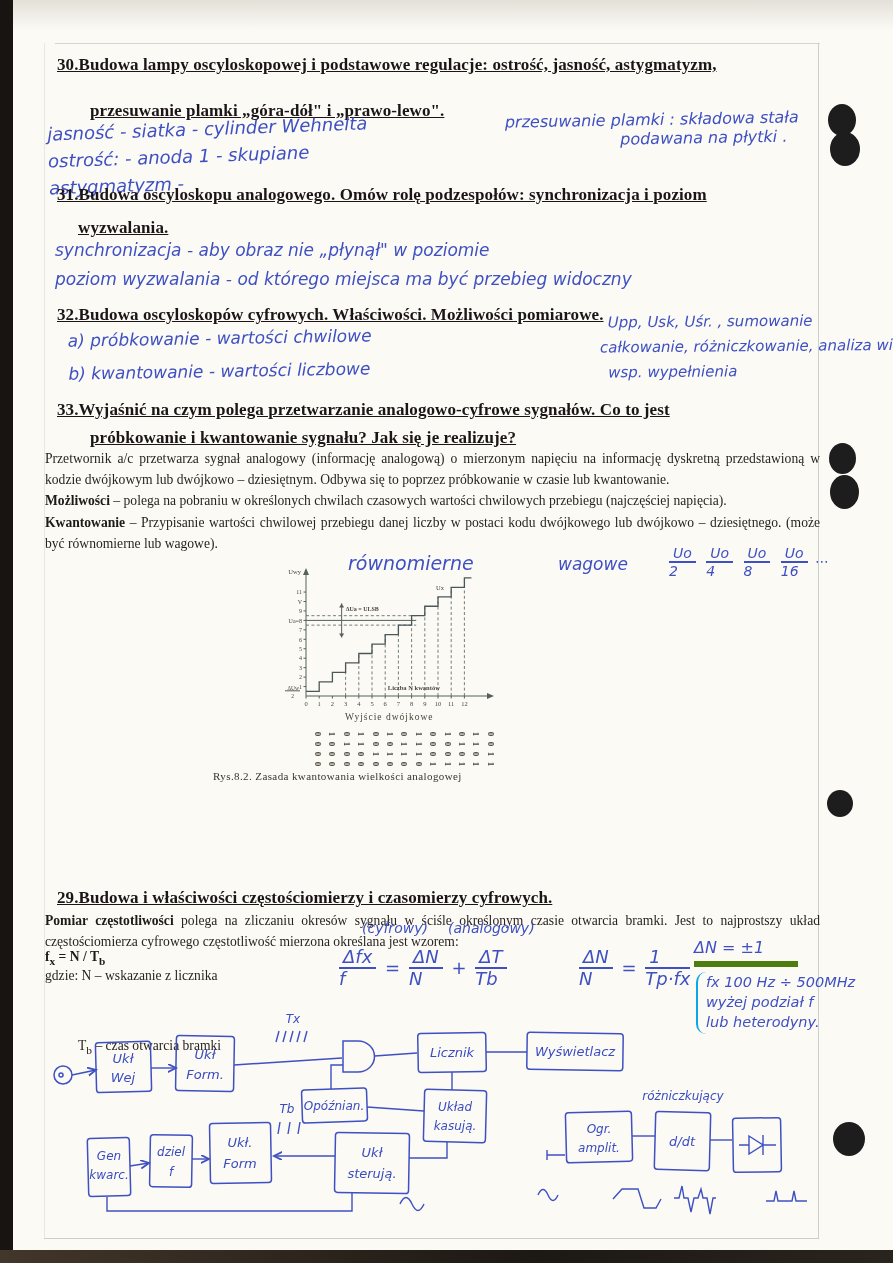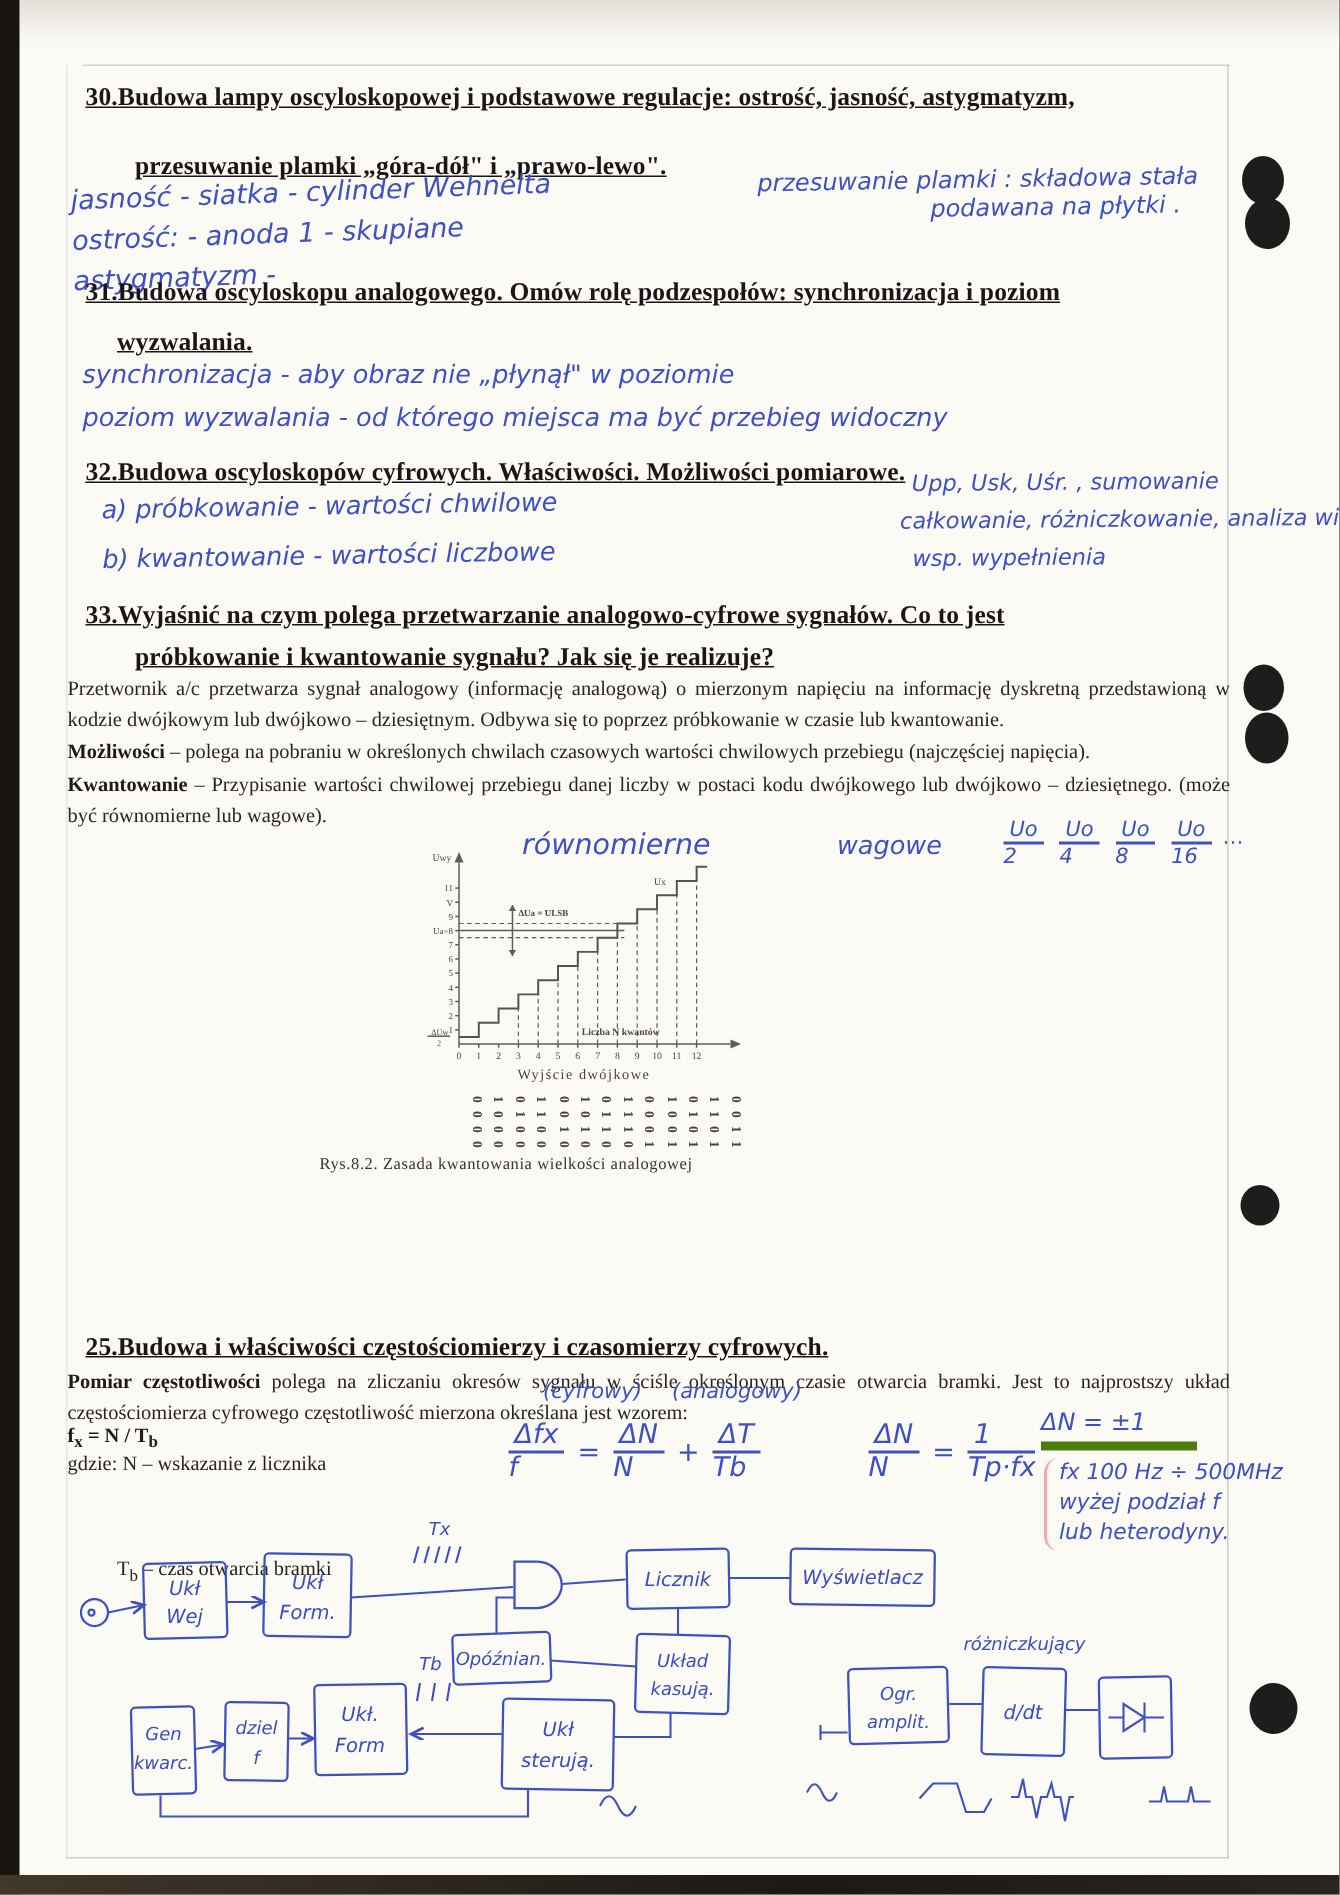--- a/index.html
+++ b/index.html
@@ -183,21 +183,21 @@
     </svg>
   <div class="figsmall" style="left:345px;top:712px">Wyjście dwójkowe</div>
   <div id="binary">
       <div class="brow"><span>0</span><span>1</span><span>0</span><span>1</span><span>0</span><span>1</span><span>0</span><span>1</span><span>0</span><span>1</span><span>0</span><span>1</span><span>0</span></div>
       <div class="brow"><span>0</span><span>0</span><span>1</span><span>1</span><span>0</span><span>0</span><span>1</span><span>1</span><span>0</span><span>0</span><span>1</span><span>1</span><span>0</span></div>
       <div class="brow"><span>0</span><span>0</span><span>0</span><span>0</span><span>1</span><span>1</span><span>1</span><span>1</span><span>0</span><span>0</span><span>0</span><span>0</span><span>1</span></div>
       <div class="brow"><span>0</span><span>0</span><span>0</span><span>0</span><span>0</span><span>0</span><span>0</span><span>0</span><span>1</span><span>1</span><span>1</span><span>1</span><span>1</span></div>
     </div>
   <div class="figcap" style="left:213px;top:770px">Rys.8.2. Zasada kwantowania wielkości analogowej</div>
 
-  <div class="h" style="left:57px;top:888px">25.Budowa i właściwości częstościomierzy i czasomierzy cyfrowych.</div>
+  <div class="h" style="left:57px;top:888px">29.Budowa i właściwości częstościomierzy i czasomierzy cyfrowych.</div>
   <div class="pt" style="left:45px;top:910px;width:775px">
     <b>Pomiar częstotliwości</b><span> polega na zliczaniu okresów sygnału w ściśle określonym czasie otwarcia bramki. Jest to najprostszy układ częstościomierza cyfrowego częstotliwość mierzona określana jest wzorem:</span>
   </div>
   <div class="pt nw" style="left:45px;top:946px">
     <b><span>f</span><sub>x</sub><span> = N / T</span><sub>b</sub></b>
   </div>
   <div class="pt nw" style="left:45px;top:965px">gdzie: N – wskazanie z licznika</div>
   <div class="pt nw" style="left:78px;top:1035px">
     <span>T</span><sub>b</sub><span> – czas otwarcia bramki</span>
   </div>
@@ -210,21 +210,21 @@
     <span class="frac"><span class="fn">ΔN</span><span class="fd">N</span></span>
     <span>+</span>
     <span class="frac"><span class="fn">ΔT</span><span class="fd">Tb</span></span>
   </div>
   <div class="hand" style="left:576px;top:948px;font-size:18px">
     <span class="frac"><span class="fn">ΔN</span><span class="fd">N</span></span>
     <span>=</span>
     <span class="frac"><span class="fn">1</span><span class="fd">Tp·fx</span></span>
   </div>
   <div class="hand" style="left:694px;top:938px;font-size:16px;border-bottom:6px solid #4d7c0f;padding:0 34px 4px 0">ΔN = ±1</div>
-  <div class="hand" style="left:696px;top:972px;font-size:14.5px;border-left:2px solid #fca5a5;border-radius:10px 0 0 10px;padding:2px 0 4px 8px">
+  <div class="hand" style="left:696px;top:972px;font-size:14.5px;border-left:2px solid #0ea5e9;border-radius:10px 0 0 10px;padding:2px 0 4px 8px">
     <span class="ln">fx 100 Hz ÷ 500MHz</span>
     <span class="ln" style="margin-top:4px">wyżej podział f</span>
     <span class="ln" style="margin-top:4px">lub heterodyny.</span>
   </div>
 
   <svg style="position:absolute;left:40px;top:1008px" width="812" height="230" viewBox="0 0 812 230">
     <defs>
       <marker id="arr" markerWidth="9" markerHeight="9" refX="6" refY="3" orient="auto">
         <path d="M0,0 L6,3 L0,6" fill="none" stroke="#3e50c2" stroke-width="1.3"></path>
       </marker>

